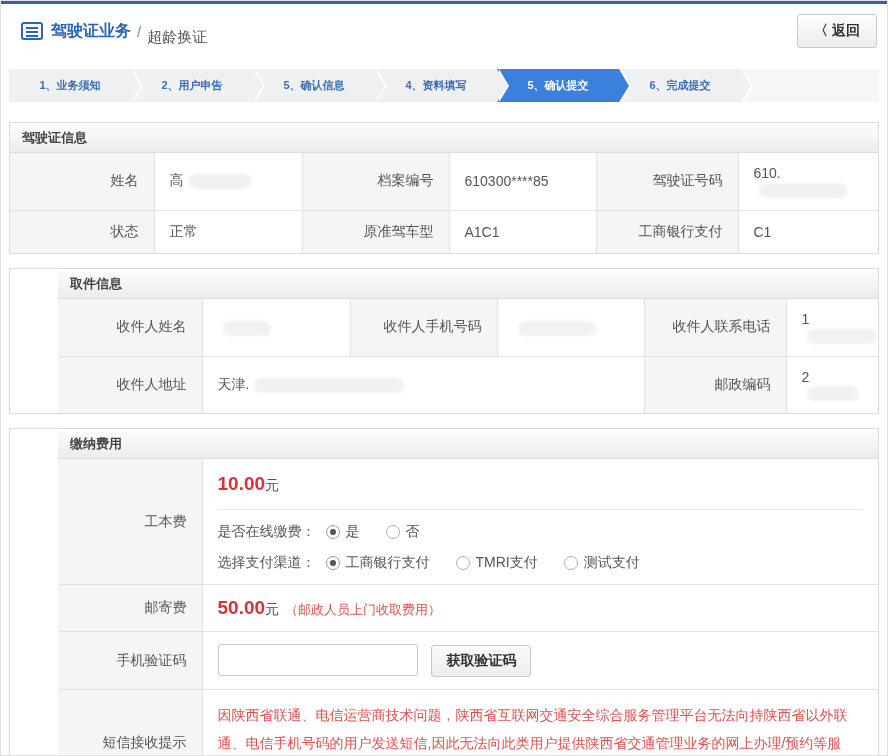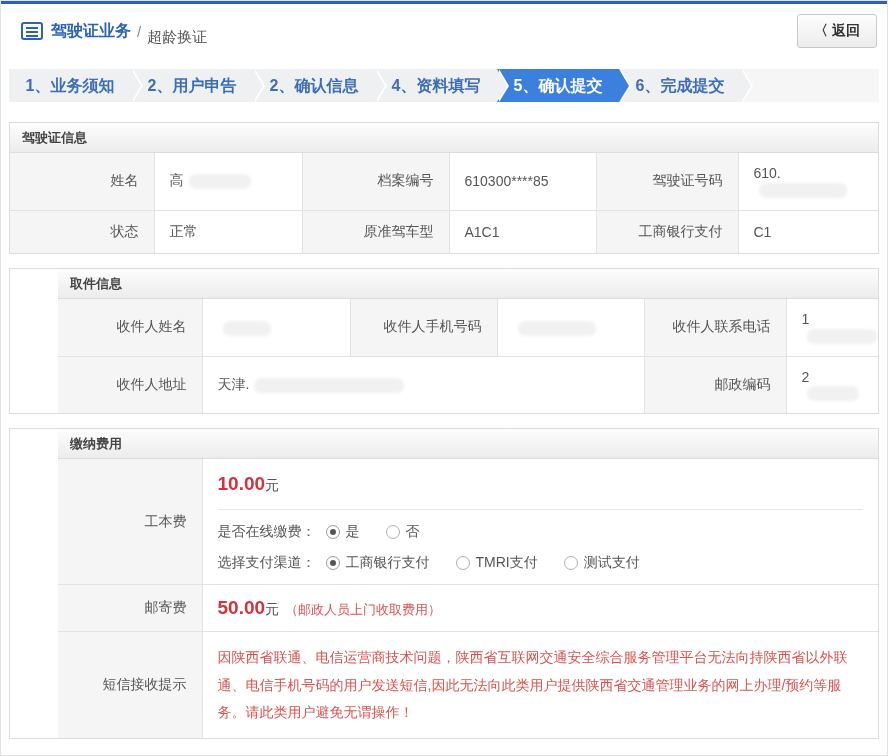--- a/index.html
+++ b/index.html
@@ -26,21 +26,21 @@
     border:1px solid #c9c9c9; border-radius:3px;
     padding:7px 16px; font-size:14px; color:#333; font-weight:bold;
     font-family:"Liberation Sans", sans-serif;
   }
   .back .chev { margin-right:4px; font-weight:bold; }
   
   .wrap { padding:0 8px; }
   .steps { display:flex; height:33px; margin-top:11px; }
   .step {
     width:122px; line-height:33px; text-align:center; position:relative;
-    background:#eef0f1; color:#3d6db5; font-weight:bold; font-size:16px; cursor:default;
+    background:#eef0f1; color:#3d6db5; font-weight:bold; font-size:11px; cursor:default;
   }
   .step::before { content:""; position:absolute; top:0; right:-12px; border-left:10px solid #ffffff; border-top:17px solid transparent; border-bottom:16px solid transparent; z-index:3; }
   .step::after  { content:""; position:absolute; top:0; right:-10px; border-left:10px solid #eef0f1; border-top:17px solid transparent; border-bottom:16px solid transparent; z-index:4; }
   .step.active { background:#3c80de; color:#fff; }
   .step.active::after { border-left-color:#3c80de; }
   .steps-filler { flex:1; background:#f6f6f6; }
   
   .section { border:1px solid #dcdcdc; margin-top:20px; }
   .section + .section { margin-top:14px;padding-left:48px; }
   .sec-head {
@@ -84,21 +84,21 @@
   <span class="hsep">/</span>
   <span class="hsub">超龄换证</span>
   <button class="back"><span class="chev">〈</span><span>返回</span></button>
 </div>
 
 <div class="wrap">
 
   <div class="steps">
     <div class="step">1、业务须知</div>
     <div class="step">2、用户申告</div>
-    <div class="step">2、确认信息</div>
+    <div class="step">5、确认信息</div>
     <div class="step">4、资料填写</div>
     <div class="step active">5、确认提交</div>
     <div class="step">6、完成提交</div>
     <div class="steps-filler"></div>
   </div>
 
   <div class="section">
     <div class="sec-head">驾驶证信息</div>
     <table>
       <tbody>
@@ -182,20 +182,27 @@
           </div>
         </td>
       </tr>
       <tr>
         <td class="lbl">邮寄费</td>
         <td class="val">
           <span class="amount">50.00</span><span class="unit">元</span><span class="rednote">（邮政人员上门收取费用）</span>
         </td>
       </tr>
       <tr>
+        <td class="lbl">手机验证码</td>
+        <td class="val">
+          <input class="code-input" type="text" value="" style="">
+          <button class="code-btn">获取验证码</button>
+        </td>
+      </tr>
+      <tr>
         <td class="lbl">短信接收提示</td>
         <td class="val">
           <div class="notice">因陕西省联通、电信运营商技术问题，陕西省互联网交通安全综合服务管理平台无法向持陕西省以外联通、电信手机号码的用户发送短信,因此无法向此类用户提供陕西省交通管理业务的网上办理/预约等服务。请此类用户避免无谓操作！</div>
         </td>
       </tr>
     </tbody>
       </table>
   </div>
 
 </div>

